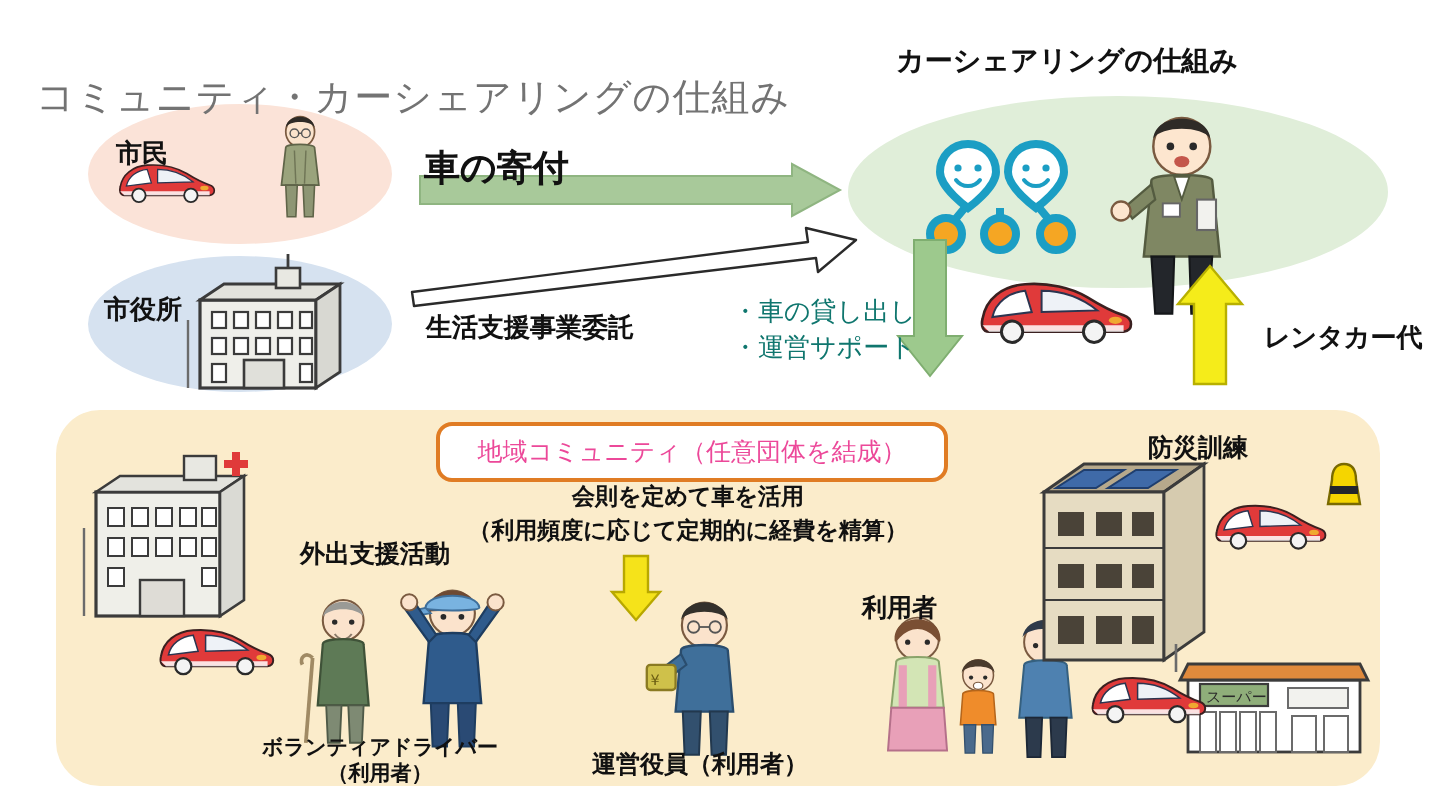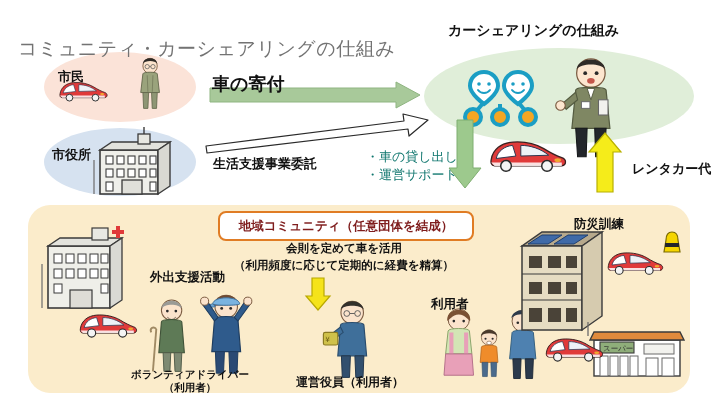--- a/index.html
+++ b/index.html
@@ -78,22 +78,22 @@
     width: 252px; height: 26px;
     background: #ffffff;
     border: 2px solid #e07c24;
     border-radius: 8px;
     display: flex;
     align-items: center;
     justify-content: center;
   }
   #community-box-label {
     font-size: 12.5px;
-    font-weight: bold;
-    color: #7f1d1d;
+    font-weight: normal;
+    color: #ec4899;
     white-space: nowrap;
   }
 
   
   .body-text {
     font-size: 11.5px;
     color: #111;
     white-space: nowrap;
     text-align: center;
     font-weight: bold;

